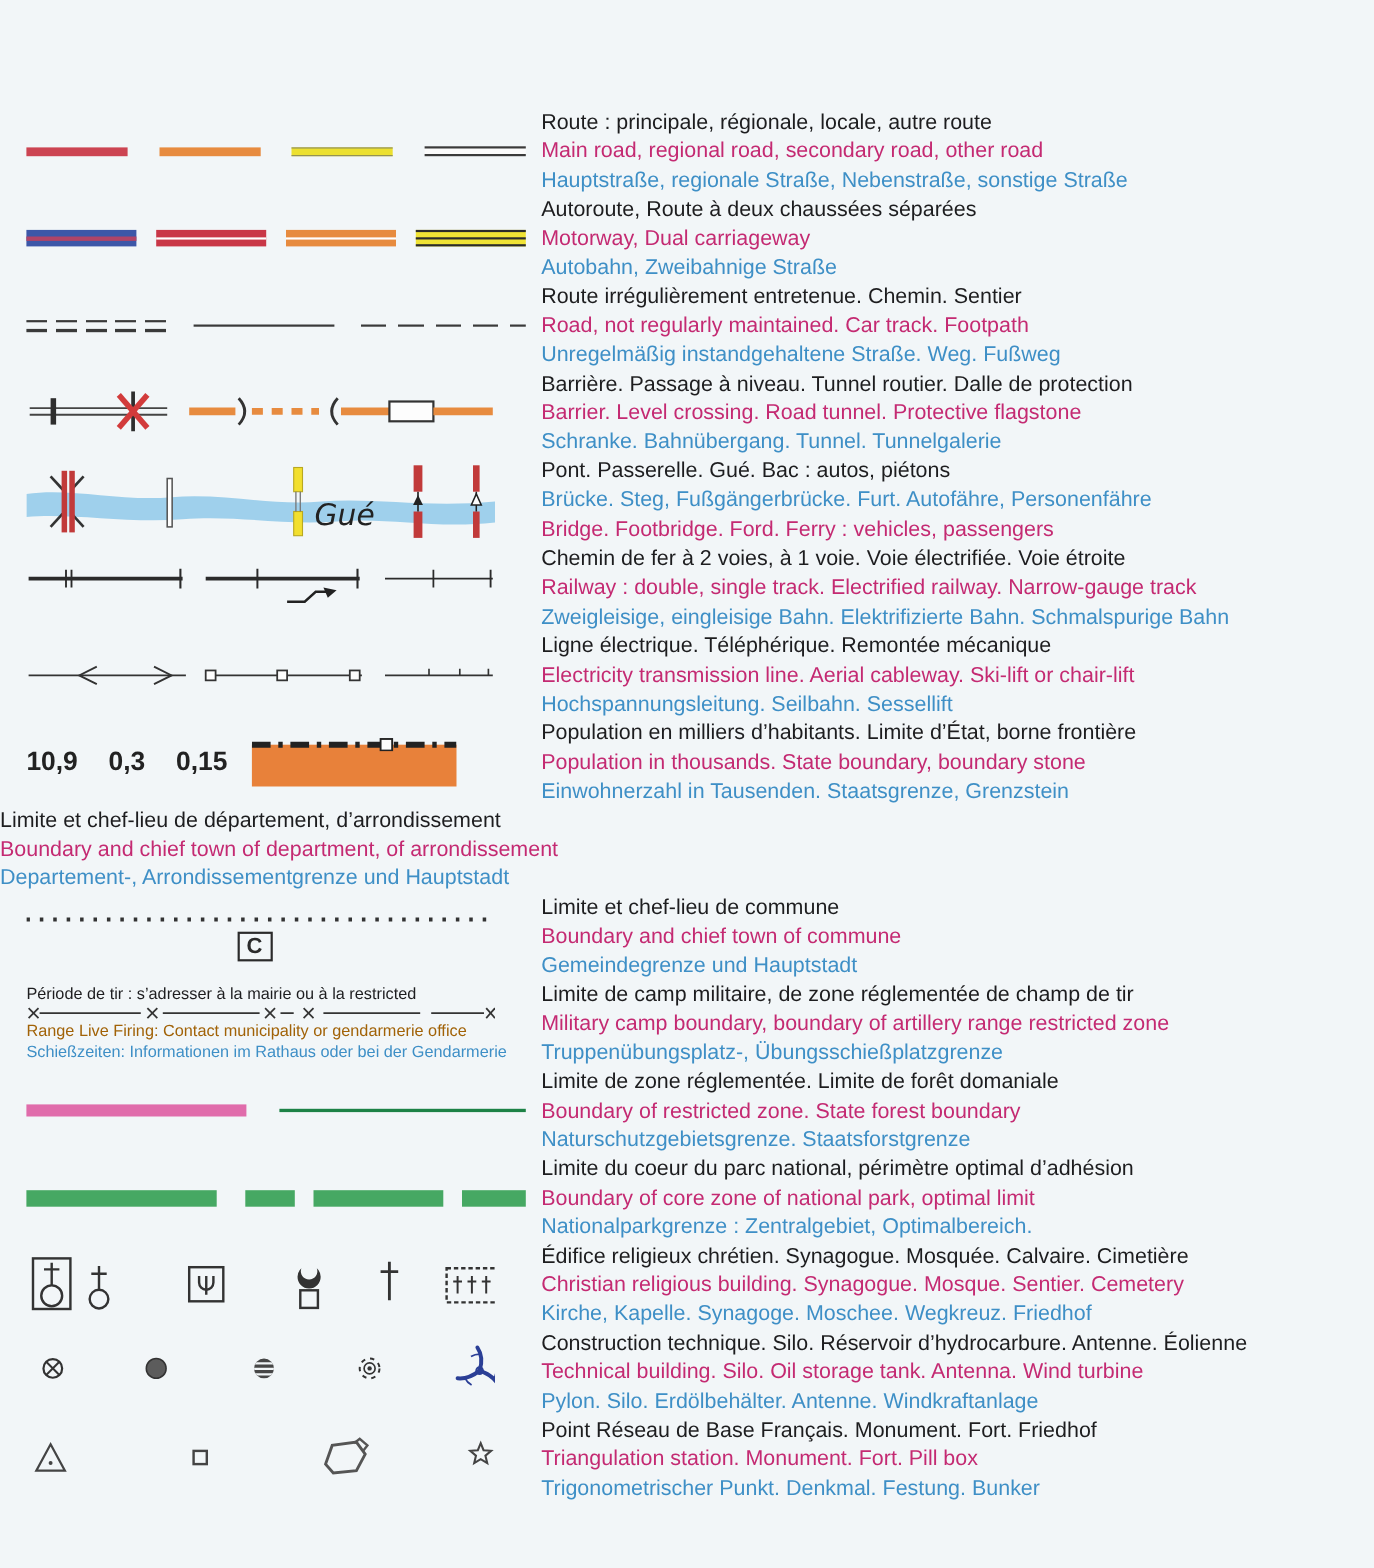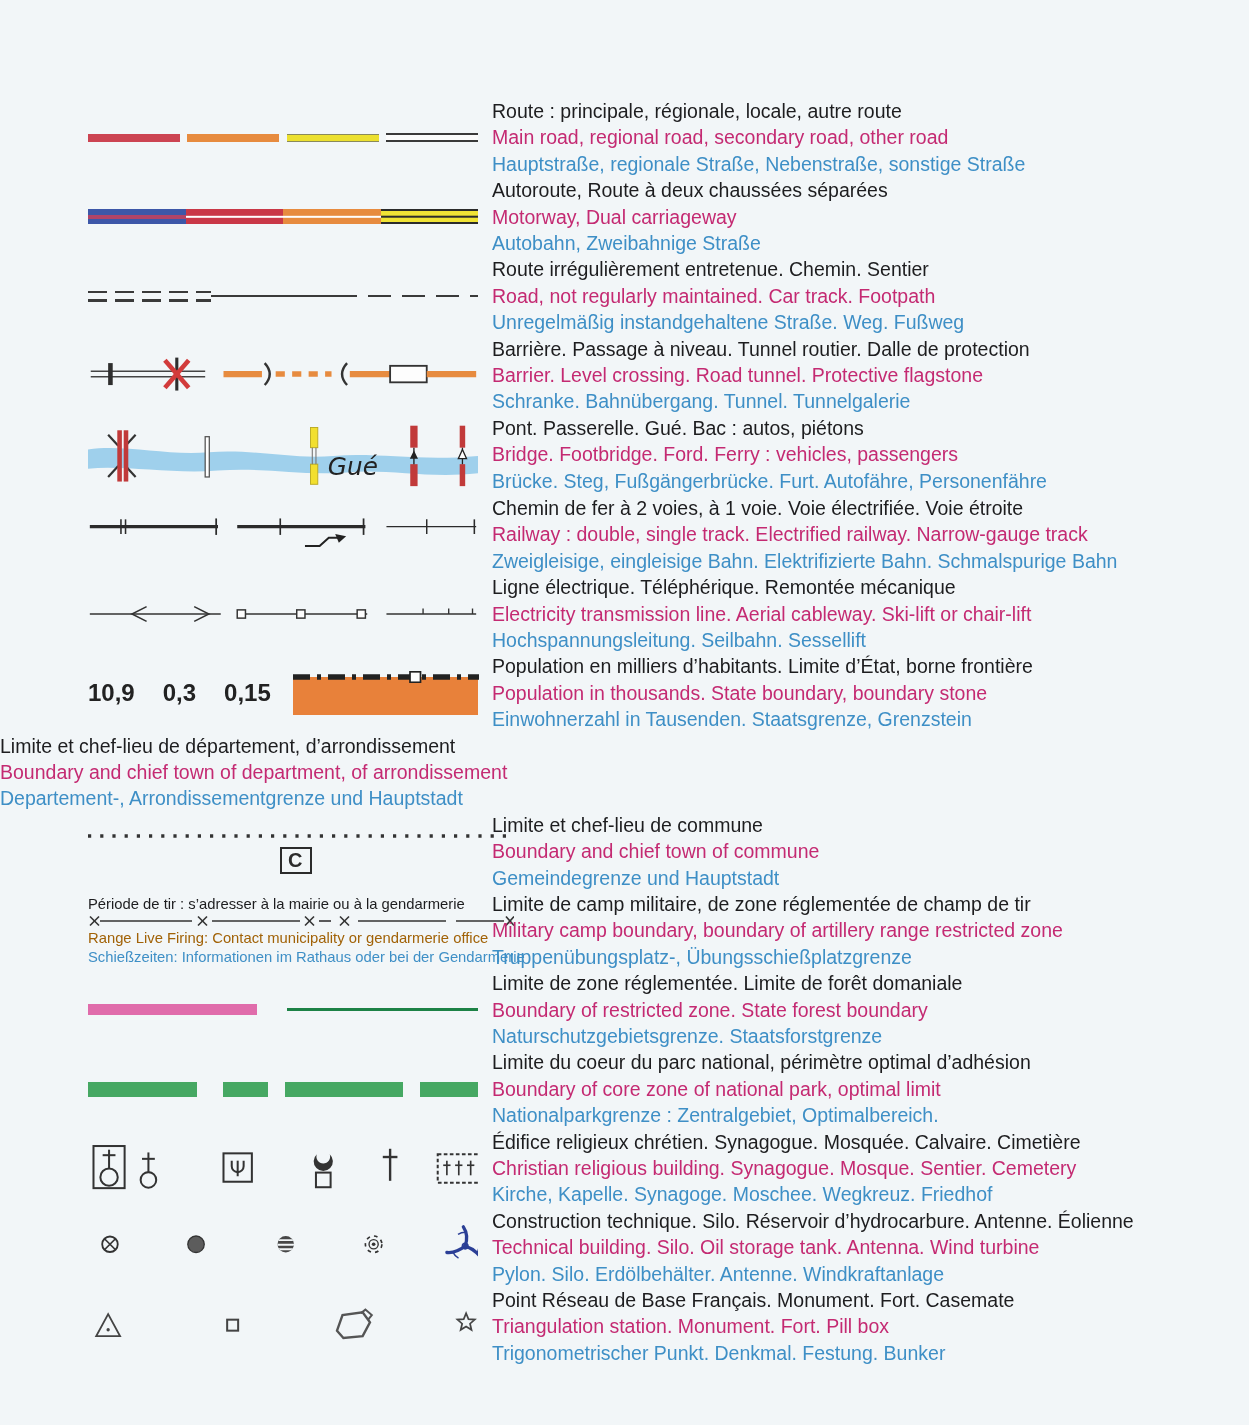--- a/index.html
+++ b/index.html
@@ -7,21 +7,21 @@
     width:1249px;height:1425px;
     background:#f2f6f8;
     font-family:"Liberation Sans","DejaVu Sans",sans-serif;
     color:#1d1d1f;
     overflow:hidden;
   }
   .legend{padding-top:98px;}
   .row{display:flex;align-items:stretch;}
   .sym{
     width:492px;min-width:492px;box-sizing:border-box;
-    padding-left:88px;padding-right:14px;
+    padding-left:24px;padding-right:14px;
     display:flex;align-items:center;
   }
   .sym.spread{justify-content:space-between;}
   .txt{flex:1;padding-right:8px;}
   .t{font-size:19.5px;line-height:26.4px;white-space:nowrap;}
   .t.fr{color:#1d1d1f;}
   .t.en{color:#c42a72;}
   .t.de{color:#3e8fc6;}
 
   
@@ -200,22 +200,22 @@
         <g>
           <rect x="406" y="8" width="6" height="24" fill="#c13a3a"></rect>
           <rect x="406" y="50" width="6" height="24" fill="#c13a3a"></rect>
           <line x1="409" y1="32" x2="409" y2="50" stroke="#222" stroke-width="1.4"></line>
           <path d="M409,34 l-4.5,10 h9 Z" fill="#fdfdfd" stroke="#222" stroke-width="1.4"></path>
         </g>
       </svg>
     </div>
     <div class="txt">
       <div class="t fr">Pont. Passerelle. Gué. Bac : autos, piétons</div>
+      <div class="t de">Brücke. Steg, Fußgängerbrücke. Furt. Autofähre, Personenfähre</div>
       <div class="t en">Bridge. Footbridge. Ford. Ferry : vehicles, passengers</div>
-      <div class="t de">Brücke. Steg, Fußgängerbrücke. Furt. Autofähre, Personenfähre</div>
     </div>
   </div>
 
   <div class="row">
     <div class="sym">
       <svg width="426" height="40" viewBox="0 0 426 40">
         <g>
           <line x1="2" y1="12" x2="142" y2="12" stroke="#2b2b2b" stroke-width="3.4"></line>
           <line x1="36" y1="4" x2="36" y2="20" stroke="#2b2b2b" stroke-width="1.7"></line>
           <line x1="41" y1="4" x2="41" y2="20" stroke="#2b2b2b" stroke-width="1.7"></line>
@@ -312,21 +312,21 @@
     <div class="txt">
       <div class="t fr">Limite et chef-lieu de commune</div>
       <div class="t en">Boundary and chief town of commune</div>
       <div class="t de">Gemeindegrenze und Hauptstadt</div>
     </div>
   </div>
 
   <div class="row">
     <div class="sym">
       <div class="mil-cell">
-        <div class="mil-note fr">Période de tir : s’adresser à la mairie ou à la gendarmerie</div>
+        <div class="mil-note fr">Période de tir : s’adresser à la mairie ou à la restricted</div>
         <svg width="426" height="14" viewBox="0 0 426 14">
           <g stroke="#333" stroke-width="1.6">
             <line x1="12" y1="7" x2="104" y2="7"></line>
             <line x1="124" y1="7" x2="212" y2="7"></line>
             <line x1="231" y1="7" x2="243" y2="7"></line>
             <line x1="270" y1="7" x2="358" y2="7"></line>
             <line x1="368" y1="7" x2="416" y2="7"></line>
             <line x1="2" y1="2.5" x2="11" y2="11.5"></line>
               <line x1="11" y1="2.5" x2="2" y2="11.5"></line>
             <line x1="110" y1="2.5" x2="119" y2="11.5"></line>
@@ -479,19 +479,19 @@
         </g>
         <rect x="152" y="13" width="12" height="12" fill="none" stroke="#444" stroke-width="2.2"></rect>
         <g stroke="#555" fill="none" stroke-width="2.6">
           <path d="M272,25 L278,8 L300,5 L308,16 L300,31 L279,33 Z"></path>
           <path d="M298,6 l5,-4 l7,6 l-4,5" stroke-width="2.2"></path>
         </g>
         <path d="M413,6 L415.6,12.4 L422.5,12.9 L417.3,17.4 L418.9,24.1 L413,20.5 L407.1,24.1 L408.7,17.4 L403.5,12.9 L410.4,12.4 Z" fill="none" stroke="#444" stroke-width="1.9"></path>
       </svg>
     </div>
     <div class="txt">
-      <div class="t fr">Point Réseau de Base Français. Monument. Fort. Casemate</div>
+      <div class="t fr">Point Réseau de Base Français. Monument. Fort. Friedhof</div>
       <div class="t en">Triangulation station. Monument. Fort. Pill box</div>
       <div class="t de">Trigonometrischer Punkt. Denkmal. Festung. Bunker</div>
     </div>
   </div>
 
 </div>
 
 </body></html>

